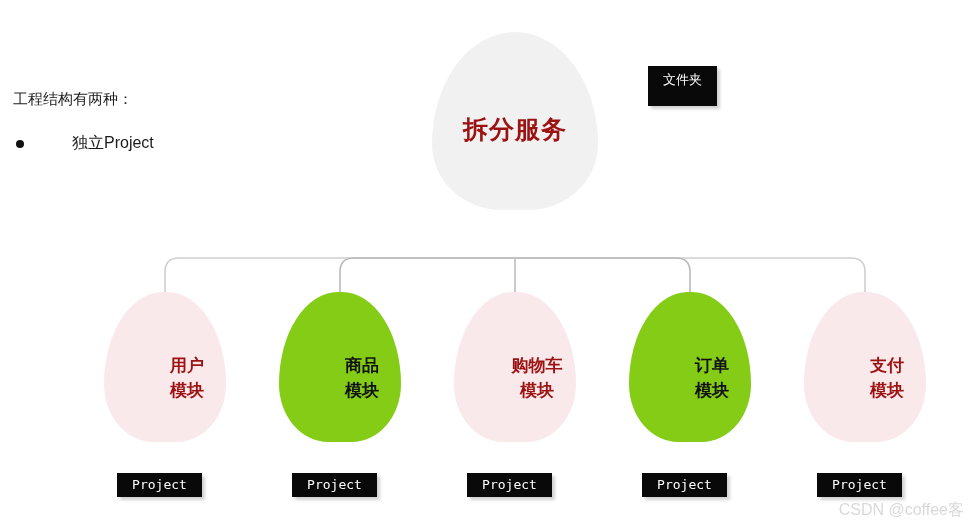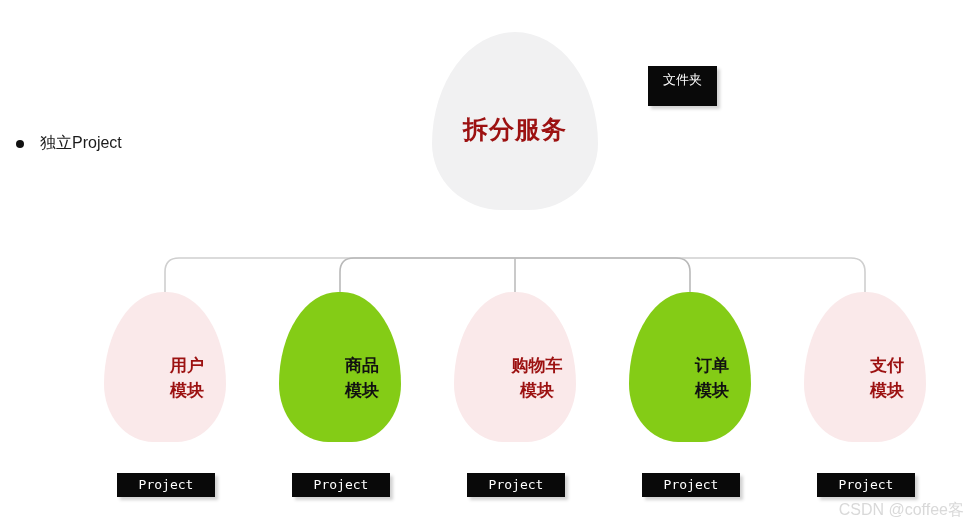--- a/index.html
+++ b/index.html
@@ -131,42 +131,43 @@
 
   
   .project-badge {
     position: absolute;
     top: 473px;
     background: #090909;
     color: #ffffff;
     font-family: "DejaVu Sans Mono", "Liberation Mono", monospace;
     font-size: 13px;
     padding: 4px 0 5px 0;
-    width: 98px;
+    width: 85px;
     text-align: center;
     box-shadow: 3px 3px 3px rgba(0,0,0,0.18);
   }
 
   
   #watermark {
     position: absolute;
     right: 8px;
     bottom: 2px;
     font-size: 16px;
     color: #d9d9d9;
     white-space: nowrap;
   }
 </style>
 </head>
 <body>
 
 <div id="slide">
 
-
-  <div class="bullet-row" style="top:133px;">
+  <div id="subtitle">工程结构有两种：</div>
+
+  <div class="bullet-row" style="top:133px;gap:32px;">
     <span class="bullet-dot"></span>
     <span class="bullet-label">独立Project</span>
   </div>
 
   <div id="root-blob" class="blob">
     <span class="blob-text">拆分服务</span>
   </div>
 
   <div id="folder-badge">文件夹</div>
 

